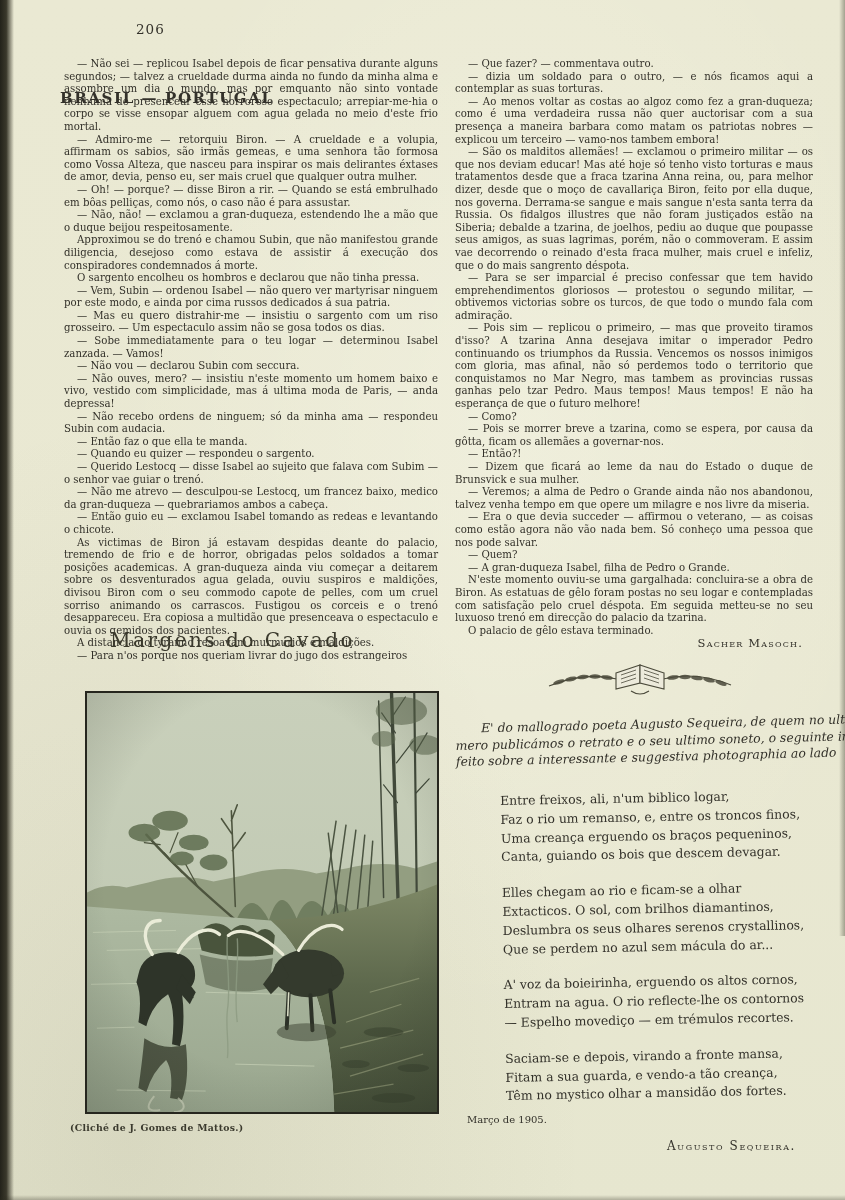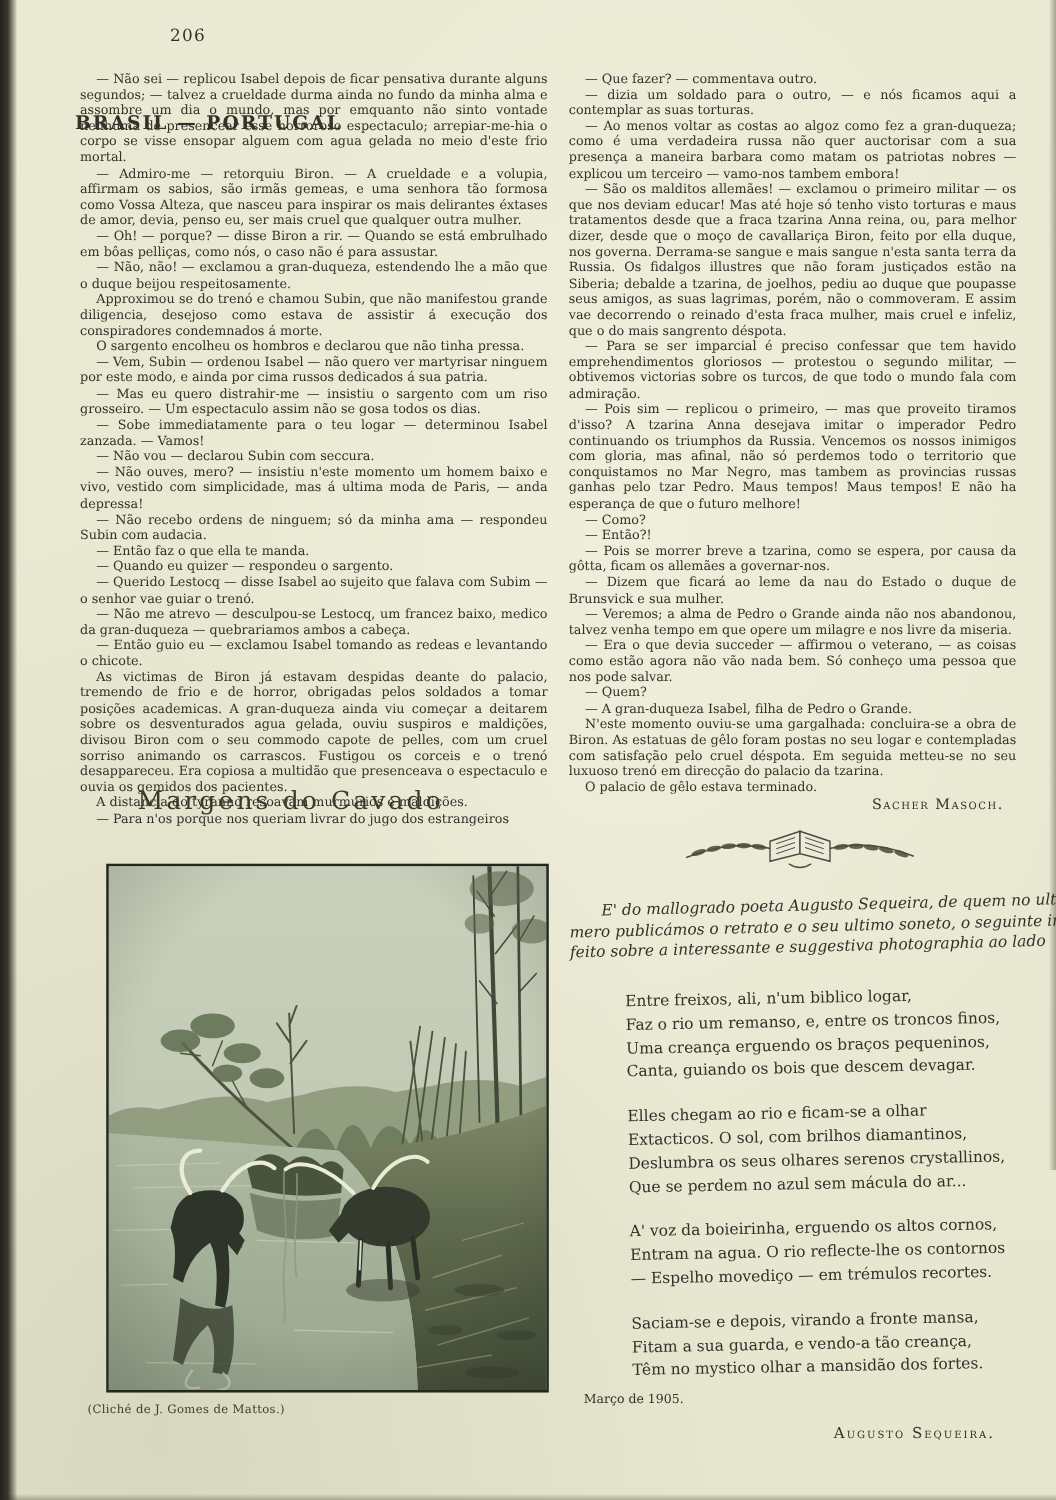--- a/index.html
+++ b/index.html
@@ -29,21 +29,21 @@
   .source-note p{margin:0;text-indent:0;}
   .source-note p + p{text-indent:12px;}
   .story-author{margin-top:11px;text-align:right;padding-right:10px;
     font-variant:small-caps;font-size:11.5px;letter-spacing:1.2px;text-indent:0 !important;}
 
   .feature-title{position:absolute;left:110px;top:628px;width:265px;
     font-size:20px;letter-spacing:2.5px;color:#3a392c;}
   .photo-frame{position:absolute;left:85px;top:691px;width:354px;height:423px;
     border:2px solid #26261e;box-sizing:border-box;background:#b9c3ad;}
   .photo-frame svg{display:block;width:100%;height:100%;}
-  .photo-caption{position:absolute;left:70px;top:1122px;font-size:9.3px;font-weight:normal;
+  .photo-caption{position:absolute;left:70px;top:1122px;font-size:9.3px;font-weight:bold;
     letter-spacing:.3px;color:#3b3a2e;}
 
   .flourish{position:absolute;left:545px;top:652px;}
   .intro{position:absolute;left:455px;top:721px;width:392px;font-style:italic;
     font-size:12.4px;line-height:16.6px;transform:rotate(-1.4deg);transform-origin:left top;}
   .intro p{margin:0;white-space:nowrap;}
   .intro p:first-child{text-indent:26px;}
   .poem{position:absolute;left:500px;top:792px;font-size:12.4px;line-height:18.8px;
     transform:rotate(-1.1deg);transform-origin:left top;}
   .poem .stanza{margin:0 0 17px 0;}
@@ -90,22 +90,22 @@
 
   <div class="col col-right">
     <div>
         <p>— Que fazer? — commentava outro.</p>
         <p>— dizia um soldado para o outro, — e nós ficamos aqui a contemplar as suas torturas.</p>
         <p>— Ao menos voltar as costas ao algoz como fez a gran-duqueza; como é uma verdadeira russa não quer auctorisar com a sua presença a maneira barbara como matam os patriotas nobres — explicou um terceiro — vamo-nos tambem embora!</p>
         <p>— São os malditos allemães! — exclamou o primeiro militar — os que nos deviam educar! Mas até hoje só tenho visto torturas e maus tratamentos desde que a fraca tzarina Anna reina, ou, para melhor dizer, desde que o moço de cavallariça Biron, feito por ella duque, nos governa. Derrama-se sangue e mais sangue n'esta santa terra da Russia. Os fidalgos illustres que não foram justiçados estão na Siberia; debalde a tzarina, de joelhos, pediu ao duque que poupasse seus amigos, as suas lagrimas, porém, não o commoveram. E assim vae decorrendo o reinado d'esta fraca mulher, mais cruel e infeliz, que o do mais sangrento déspota.</p>
         <p>— Para se ser imparcial é preciso confessar que tem havido emprehendimentos gloriosos — protestou o segundo militar, — obtivemos victorias sobre os turcos, de que todo o mundo fala com admiração.</p>
         <p>— Pois sim — replicou o primeiro, — mas que proveito tiramos d'isso? A tzarina Anna desejava imitar o imperador Pedro continuando os triumphos da Russia. Vencemos os nossos inimigos com gloria, mas afinal, não só perdemos todo o territorio que conquistamos no Mar Negro, mas tambem as provincias russas ganhas pelo tzar Pedro. Maus tempos! Maus tempos! E não ha esperança de que o futuro melhore!</p>
         <p>— Como?</p>
+        <p>— Pois se morrer breve a tzarina, como se espera, por causa da gôtta, ficam os allemães a governar-nos.</p>
         <p>— Então?!</p>
-        <p>— Pois se morrer breve a tzarina, como se espera, por causa da gôtta, ficam os allemães a governar-nos.</p>
         <p>— Dizem que ficará ao leme da nau do Estado o duque de Brunsvick e sua mulher.</p>
         <p>— Veremos; a alma de Pedro o Grande ainda não nos abandonou, talvez venha tempo em que opere um milagre e nos livre da miseria.</p>
         <p>— Era o que devia succeder — affirmou o veterano, — as coisas como estão agora não vão nada bem. Só conheço uma pessoa que nos pode salvar.</p>
         <p>— Quem?</p>
         <p>— A gran-duqueza Isabel, filha de Pedro o Grande.</p>
         <p>N'este momento ouviu-se uma gargalhada: concluira-se a obra de Biron. As estatuas de gêlo foram postas no seu logar e contempladas com satisfação pelo cruel déspota. Em seguida metteu-se no seu luxuoso trenó em direcção do palacio da tzarina.</p>
         <p>O palacio de gêlo estava terminado.</p>
       </div>
     <p class="story-author">Sacher Masoch.</p>
   </div>

